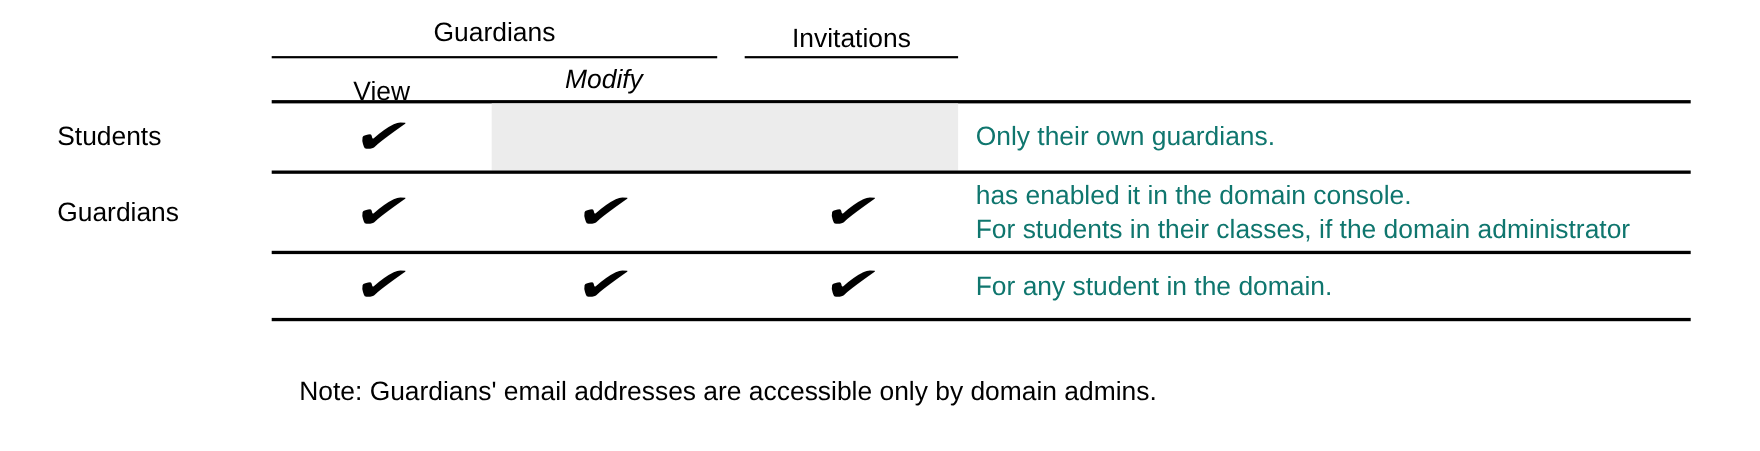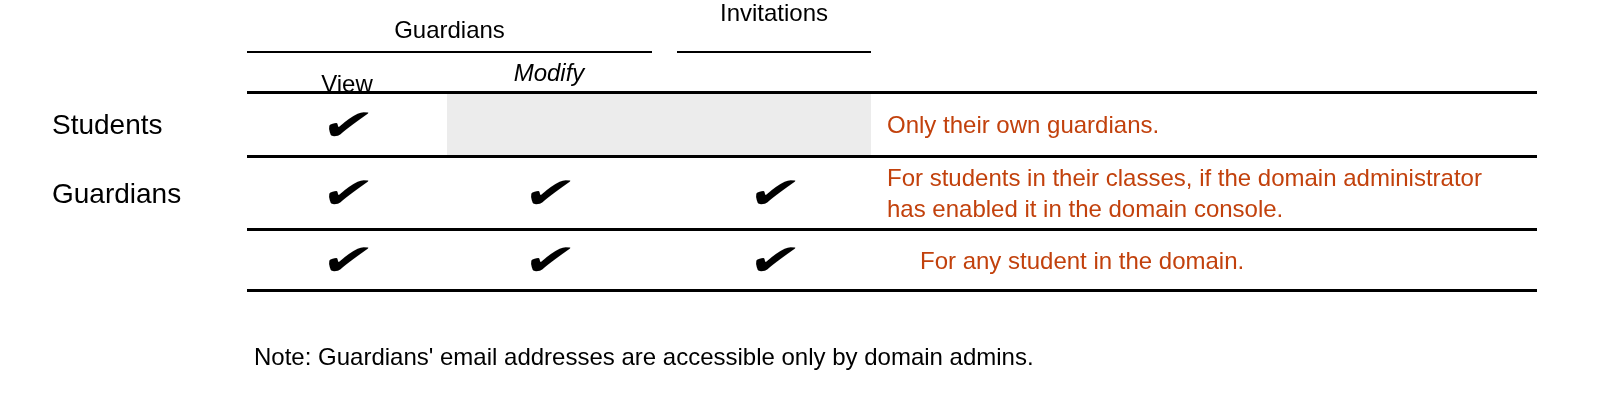--- a/index.html
+++ b/index.html
@@ -24,21 +24,21 @@
     position: absolute;
     font-size: 24px;
     line-height: 25px;
     text-align: center;
     color: #000000;
     white-space: nowrap;
   }
   .row-label {
     position: absolute;
     left: 52px;
-    font-size: 28px;
+    font-size: 24px;
     line-height: 25px;
     color: #000000;
     white-space: nowrap;
   }
   .check-cell {
     position: absolute;
     height: 52px;
     display: flex;
     align-items: center;
     justify-content: center;
@@ -51,49 +51,49 @@
     display: inline-block;
     transform: scaleX(1.35) skewX(-10deg);
     line-height: 1;
   }
   .note {
     position: absolute;
     left: 887px;
     width: 650px;
     font-size: 24px;
     line-height: 25px;
-    color: #c2410c;
+    color: #0f766e;
   }
   .note.two-line { line-height: 31px; }
   .note div { white-space: nowrap; }
   .disabled-region {
     position: absolute;
     left: 447px;
     top: 94px;
     width: 424px;
     height: 61px;
     background: #ececec;
   }
   .footnote {
     position: absolute;
-    left: 254px;
+    left: 272px;
     top: 344px;
     font-size: 24px;
     line-height: 25px;
     color: #000000;
     white-space: nowrap;
   }
 </style>
 </head>
 <body>
 
 <div id="page">
 
   <div class="group-label" style="left:247px; top:17px; width:405px;">Guardians</div>
-  <div class="group-label" style="left:677px; top:0; width:194px;">Invitations</div>
+  <div class="group-label" style="left:677px; top:23px; width:194px;">Invitations</div>
 
   <div class="rule" style="left:247px; top:51px; width:405px; height:2px;"></div>
   <div class="rule" style="left:677px; top:51px; width:194px; height:2px;"></div>
 
   <div class="col-header" style="left:247px; top:71px; width:200px;">View</div>
   <div class="col-header" style="left:447px; top:60px; width:204px;font-style:italic;">Modify</div>
 
   <div class="rule" style="left:247px; top:91px; width:1290px; height:3px;"></div>
 
   <div class="disabled-region"></div>
@@ -118,36 +118,36 @@
   <div class="check-cell" style="left:247px; top:167px; width:200px;">
     <span class="check">✔</span>
   </div>
   <div class="check-cell" style="left:447px; top:167px; width:204px;">
     <span class="check">✔</span>
   </div>
   <div class="check-cell" style="left:677px; top:167px; width:194px;">
     <span class="check">✔</span>
   </div>
   <div class="note two-line" style="top:162px;">
+    <div>has enabled it in the domain console.</div>
     <div>For students in their classes, if the domain administrator</div>
-    <div>has enabled it in the domain console.</div>
   </div>
 
   <div class="rule" style="left:247px; top:228px; width:1290px; height:2.5px;"></div>
 
   <div class="check-cell" style="left:247px; top:234px; width:200px;">
     <span class="check">✔</span>
   </div>
   <div class="check-cell" style="left:447px; top:234px; width:204px;">
     <span class="check">✔</span>
   </div>
   <div class="check-cell" style="left:677px; top:234px; width:194px;">
     <span class="check">✔</span>
   </div>
-  <div class="note" style="top:248px;margin-left:33px;">
+  <div class="note" style="top:248px;">
     <div>For any student in the domain.</div>
   </div>
 
   <div class="rule" style="left:247px; top:289px; width:1290px; height:2.5px;"></div>
 
   <div class="footnote">Note: Guardians' email addresses are accessible only by domain admins.</div>
 
 </div>
 
 </body></html>

